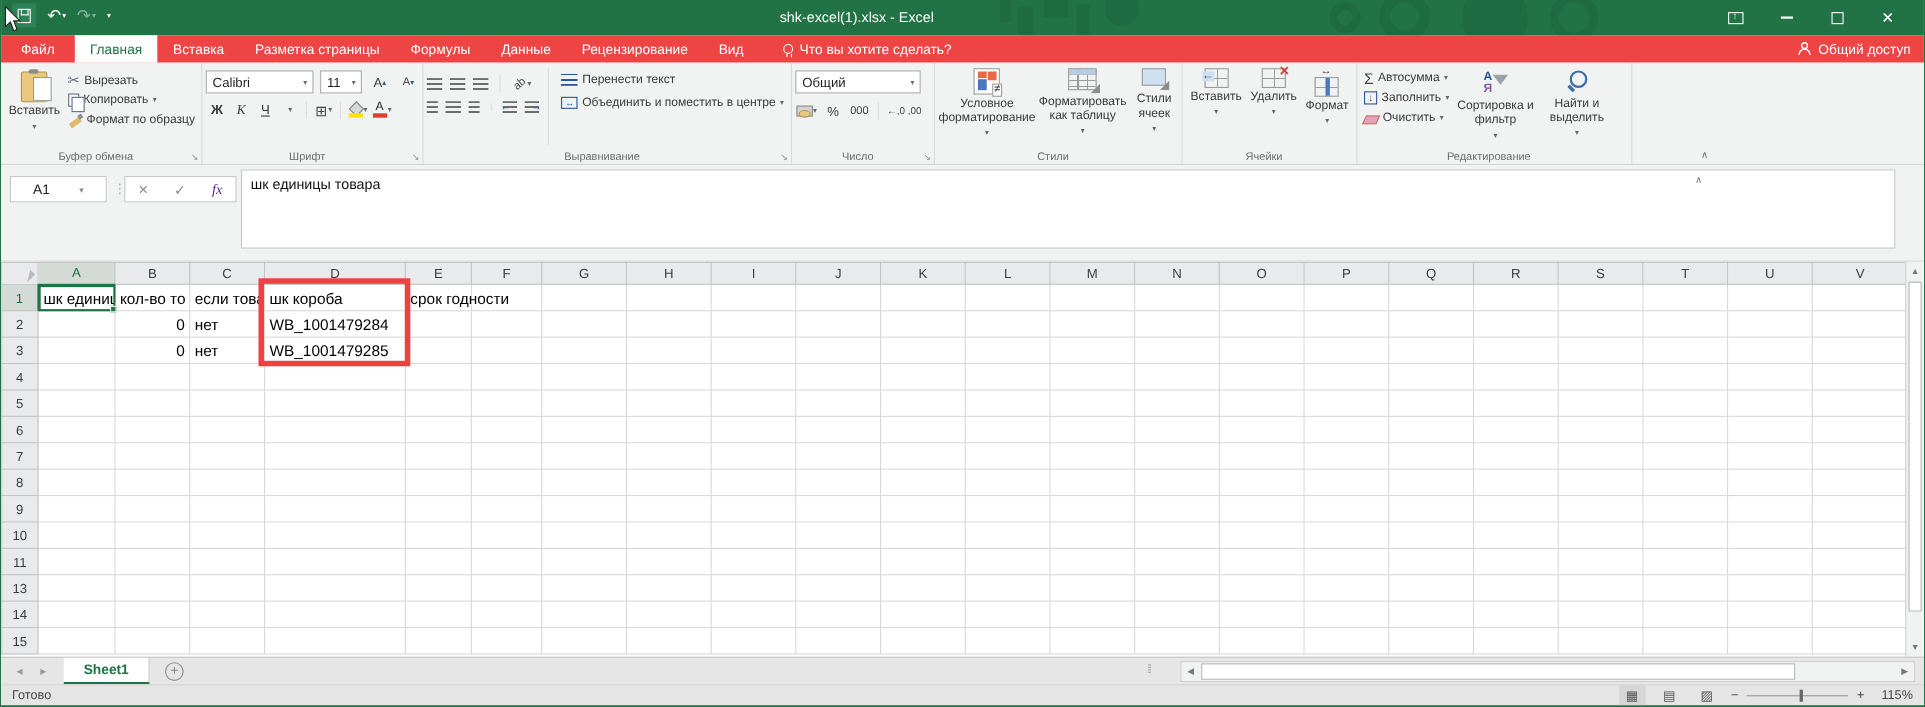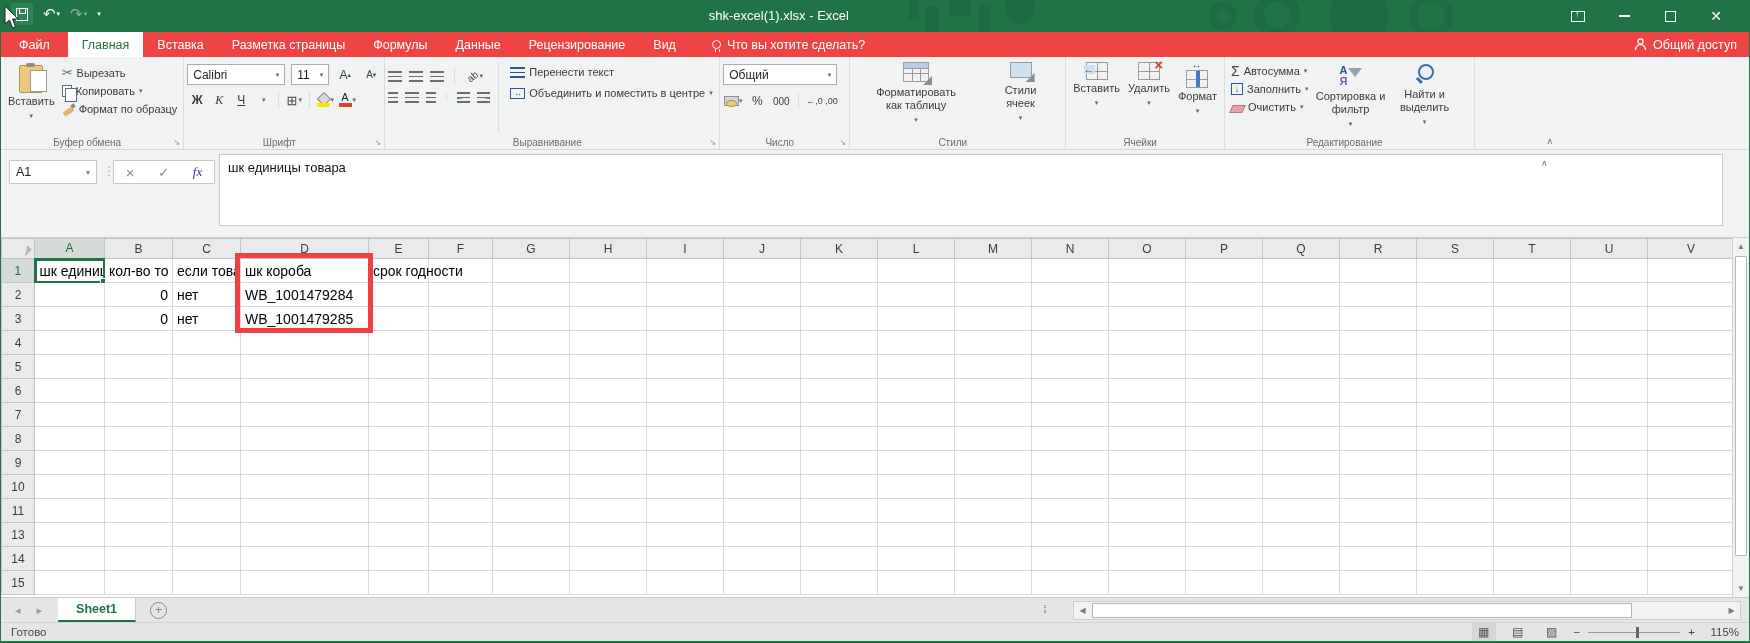--- a/index.html
+++ b/index.html
@@ -114,21 +114,21 @@
   .ic-sort .a1 { position:absolute; left:0; top:0; color:#2b579a; font-size:11px; font-weight:bold; }
   .ic-sort .a2 { position:absolute; left:0; top:11px; color:#8456a8; font-size:11px; font-weight:bold; }
   .ic-sort .fun { position:absolute; right:0; top:4px; width:0; height:0; border:7px solid transparent; border-top:9px solid #9aa0a8; }
   .ic-find { width:18px; height:18px; position:relative; margin-bottom:6px; }
   .ic-find::before { content:''; position:absolute; left:2px; top:0; width:12px; height:12px; border:2.4px solid #3a6ea8; border-radius:50%; }
   .ic-find::after { content:''; position:absolute; left:0; bottom:0; width:7px; height:2.6px; background:#3a6ea8; transform:rotate(45deg); }
   .collapse-ribbon { position:absolute; right:196px; bottom:3px; font-size:9px; color:#777; }
 
   
   .formularow { height:88px; background:#f1f2f2; position:relative; border-bottom:1px solid #d0d1d2; }
-  .namebox { position:absolute; left:8px; top:10px; width:88px; height:24px; background:#fff; border:1px solid #c6c7c8; display:flex; align-items:center; font-size:12.5px; color:#222; padding:0 6px; }
+  .namebox { position:absolute; left:8px; top:10px; width:88px; height:24px; background:#fff; border:1px solid #c6c7c8; display:flex; align-items:center; font-size:12.5px; color:#222; padding:0 20px; }
   .namebox .dd { margin-left:auto; font-size:8px; color:#888; }
   .fb-dots { position:absolute; left:102px; top:14px; color:#aaa; font-size:12px; }
   .fxbox { position:absolute; left:112px; top:10px; width:102px; height:24px; background:#fff; border:1px solid #c6c7c8; display:flex; align-items:center; justify-content:space-around; color:#888; font-size:13px; }
   .fx { font-family:"Liberation Serif", serif; font-style:italic; color:#4c1d95; }
   .fxbox .ck { color:#8a8a8a; }
   .formula-input { position:absolute; left:218px; top:4px; right:26px; height:72px; background:#fff; border:1px solid #c6c7c8; font-size:13px; color:#111; padding:5px 8px; }
   .fb-collapse { position:absolute; left:1540px; top:8px; font-size:9px; color:#777; }
 
   
   .sheet { height:359px; position:relative; background:#fff; overflow:hidden; }
@@ -368,20 +368,25 @@
           <span class="tbtn" style="font-size:10px;">000</span>
           <span class="vsep"></span>
           <span class="ic-dec">←,0 ,00</span>
         </div>
       </div>
       <span class="grp-label">Число</span>
       <span class="dlg">↘</span>
     </div>
 
     <div class="grp" style="flex:0 0 216px;justify-content:space-around;">
+      <div class="bb" style="width:88px;">
+        <span class="ic-cf"></span>
+        <span>Условное форматирование</span>
+        <span class="dd">▾</span>
+      </div>
       <div class="bb" style="width:86px;">
         <span class="ic-table"></span>
         <span>Форматировать как таблицу</span>
         <span class="dd">▾</span>
       </div>
       <div class="bb" style="width:44px;">
         <span class="ic-cellstyle"></span>
         <span>Стили ячеек</span>
         <span class="dd">▾</span>
       </div>

